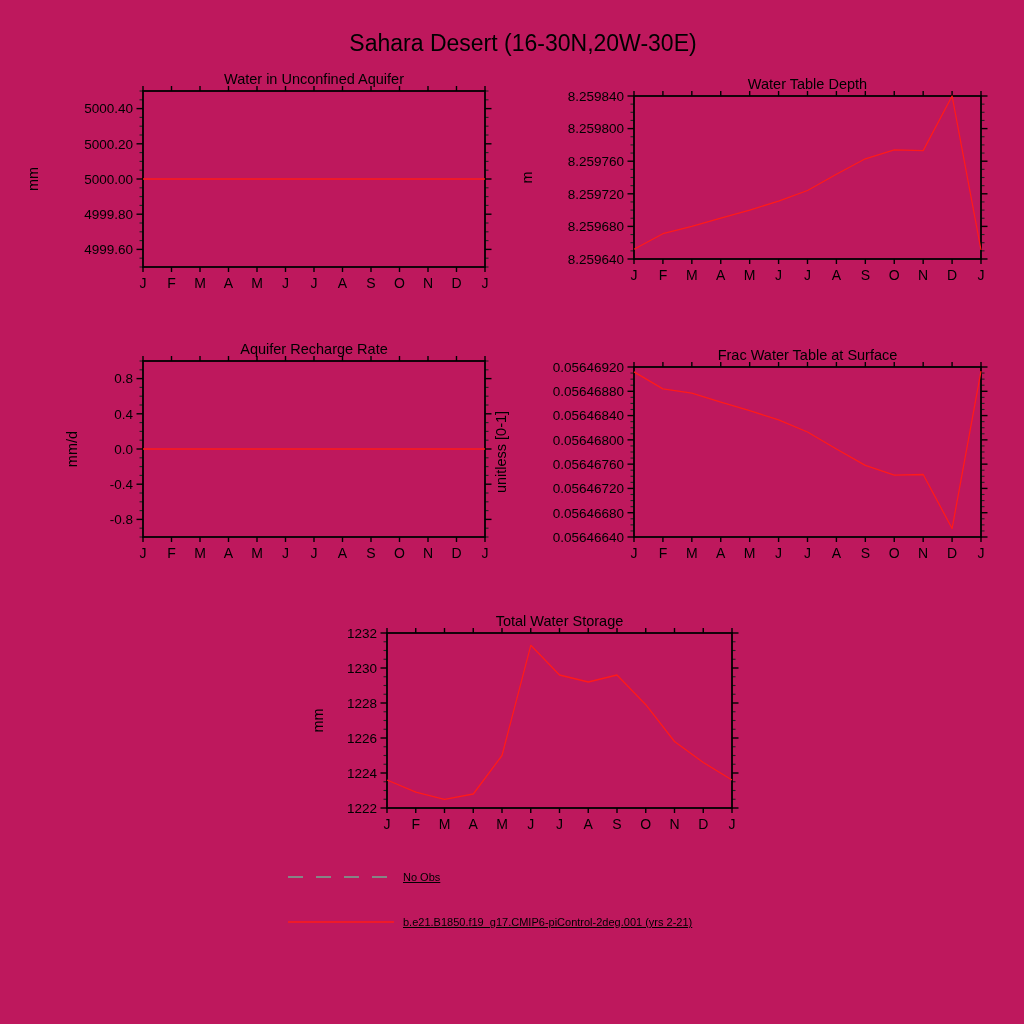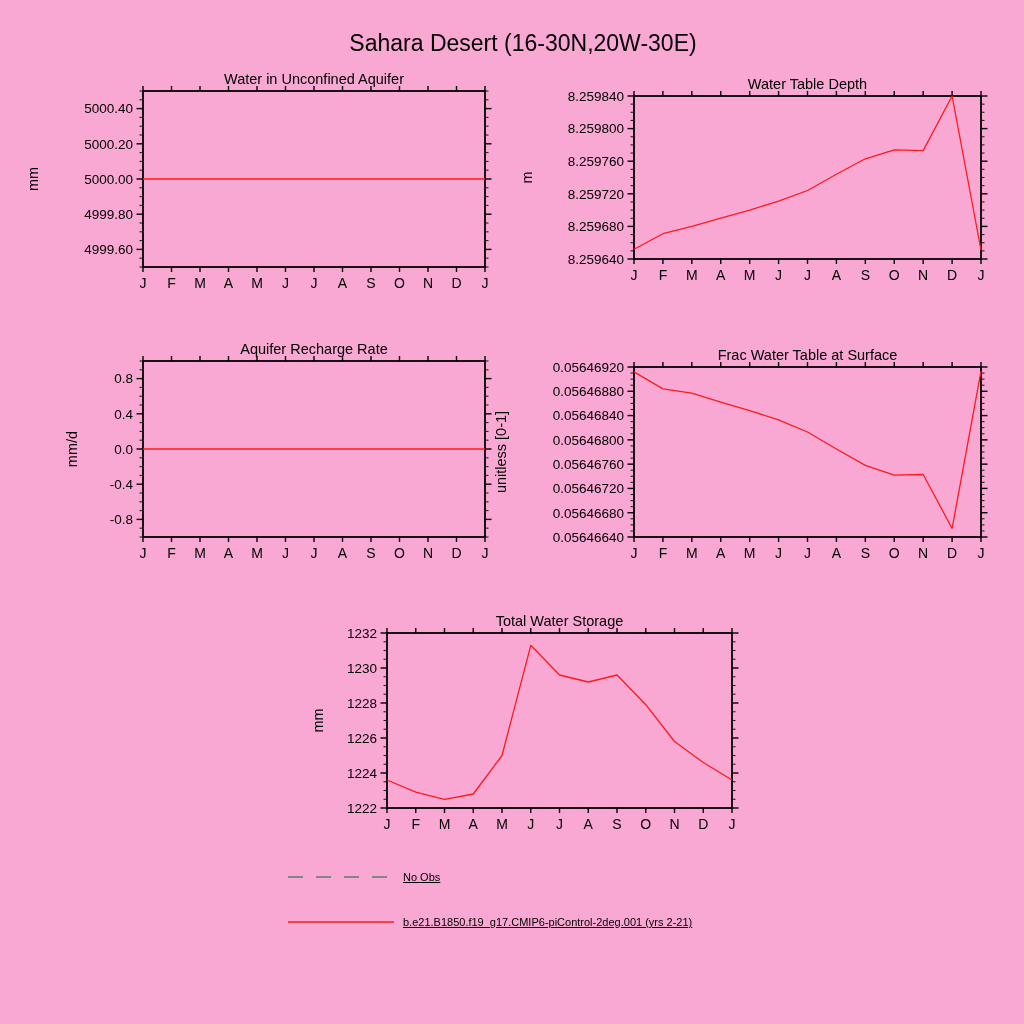--- a/index.html
+++ b/index.html
@@ -1,16 +1,16 @@
 <!DOCTYPE html>
 <html><head>
 <meta charset="utf-8">
 <style>
   html,body{margin:0;padding:0;background:#ffffff;}
-  #canvas{position:relative;width:1024px;height:1024px;background:#f9a8d4;overflow:hidden;
+  #canvas{position:relative;width:1024px;height:1024px;background:#be185d;overflow:hidden;
           font-family:"Liberation Sans",sans-serif;}
   .main-title{position:absolute;left:523px;top:30px;transform:translateX(-50%);
               font-size:23px;color:#000;white-space:nowrap;}
   #plots{position:absolute;left:0;top:0;}
   .tick{stroke:#000;stroke-width:1.4;}
   .minor{stroke-width:1.1;stroke:#222;}
   .frame{fill:none;stroke:#000;stroke-width:1.8;}
   .series{fill:none;stroke-width:1.3;stroke-linejoin:round;}
   .ylab{font:13.5px "Liberation Sans",sans-serif;text-anchor:end;fill:#000;}
   .xlab{font:14px "Liberation Sans",sans-serif;text-anchor:middle;fill:#000;}

